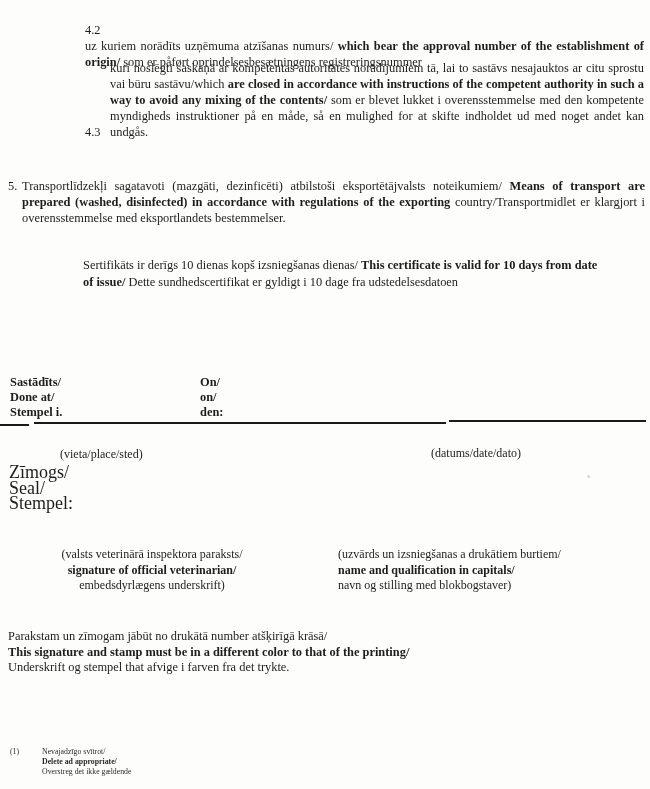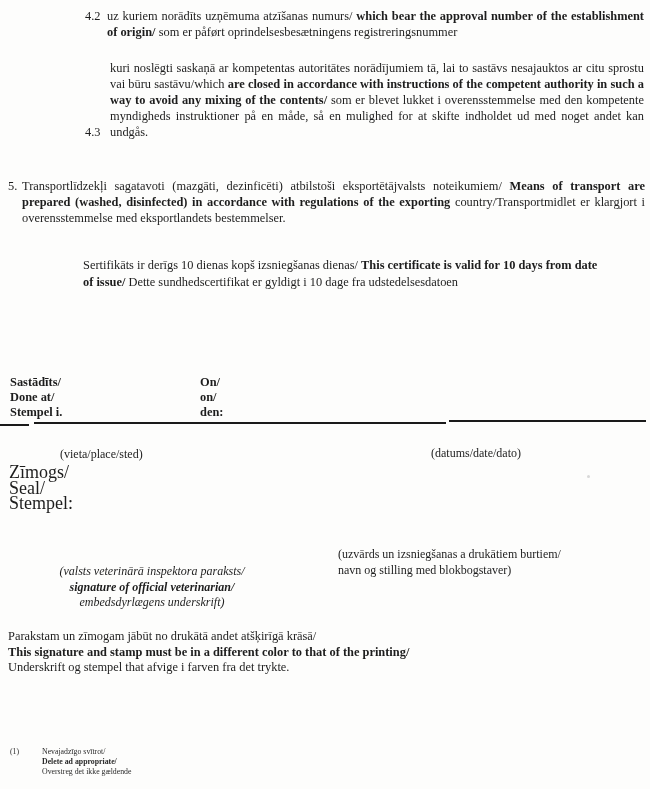--- a/index.html
+++ b/index.html
@@ -23,21 +23,21 @@
   .fill-line { border-top: 2px solid #1a1a1a; height: 0; }
   .sig-block { font-size: 12px; line-height: 15.5px; }
   .seal-col { font-size: 18px; line-height: 15.5px; }
   .notice-block { font-size: 12.4px; line-height: 15.5px; }
   .footnote { font-size: 7.8px; line-height: 10px; color: #2a2a2a; }
   .speck { width: 3px; height: 3px; background: #d8d8d8; border-radius: 50%; }
 </style>
 </head>
 <body>
 
-<div class="abs para hang" style="top:8px; left:85px; width:559px;">
+<div class="abs para hang" style="top:22px; left:85px; width:559px;flex-direction:column;">
   <span class="num" style="width:22px;">4.2</span>
   <div class="ptext just">
     <span>uz kuriem norādīts uzņēmuma atzīšanas numurs/ </span><span class="b">which bear the approval number of the establishment of origin/</span><span> som er påført oprindelsesbesætningens registreringsnummer</span>
   </div>
 </div>
 
 <div class="abs para hang" style="top:60px; left:85px; width:559px;align-items:flex-end;">
   <span class="num" style="width:25px;">4.3</span>
   <div class="ptext just">
     <span>kuri noslēgti saskaņā ar kompetentas autoritātes norādījumiem tā, lai to sastāvs nesajauktos ar citu sprostu vai būru sastāvu/which </span><span class="b">are closed in accordance with instructions of the competent authority in such a way to avoid any mixing of the contents/</span><span> som er blevet lukket i overensstemmelse med den kompetente myndigheds instruktioner på en måde, så en mulighed for at skifte indholdet ud med noget andet kan undgås.</span>
@@ -75,33 +75,34 @@
 <div class="abs caption" style="top:426px; left:431px;">(datums/date/dato)</div>
 
 <div class="abs seal-col" style="top:465px; left:9px;">
   <div>Zīmogs/</div>
   <div>Seal/</div>
   <div>Stempel:</div>
 </div>
 
 <div class="abs speck" style="top:475px; left:587px;"></div>
 
-<div class="abs sig-block" style="top:564px; left:38px; width:228px; text-align:center;font-style:italic;">
+<div class="abs sig-block" style="top:547px; left:38px; width:228px; text-align:center;">
   <div>(valsts veterinārā inspektora paraksts/</div>
   <div class="b">signature of official veterinarian/</div>
   <div>embedsdyrlægens underskrift)</div>
 </div>
 
 <div class="abs sig-block" style="top:547px; left:338px;">
   <div>(uzvārds un izsniegšanas a drukātiem burtiem/</div>
+  <div class="b">name and qualification in capitals/</div>
   <div>navn og stilling med blokbogstaver)</div>
 </div>
 
 <div class="abs notice-block" style="top:629px; left:8px; width:610px;">
-  <div>Parakstam un zīmogam jābūt no drukātā andet atšķirīgā krāsā/</div>
+  <div>Parakstam un zīmogam jābūt no drukātā number atšķirīgā krāsā/</div>
   <div class="b">This signature and stamp must be in a different color to that of the printing/</div>
   <div>Underskrift og stempel that afvige i farven fra det trykte.</div>
 </div>
 
 <div class="abs footnote" style="top:747px; left:10px;">(1)</div>
 <div class="abs footnote" style="top:747px; left:42px;">
   <div>Nevajadzīgo svītrot/</div>
   <div class="b">Delete ad appropriate/</div>
   <div>Overstreg det ikke gældende</div>
 </div>

